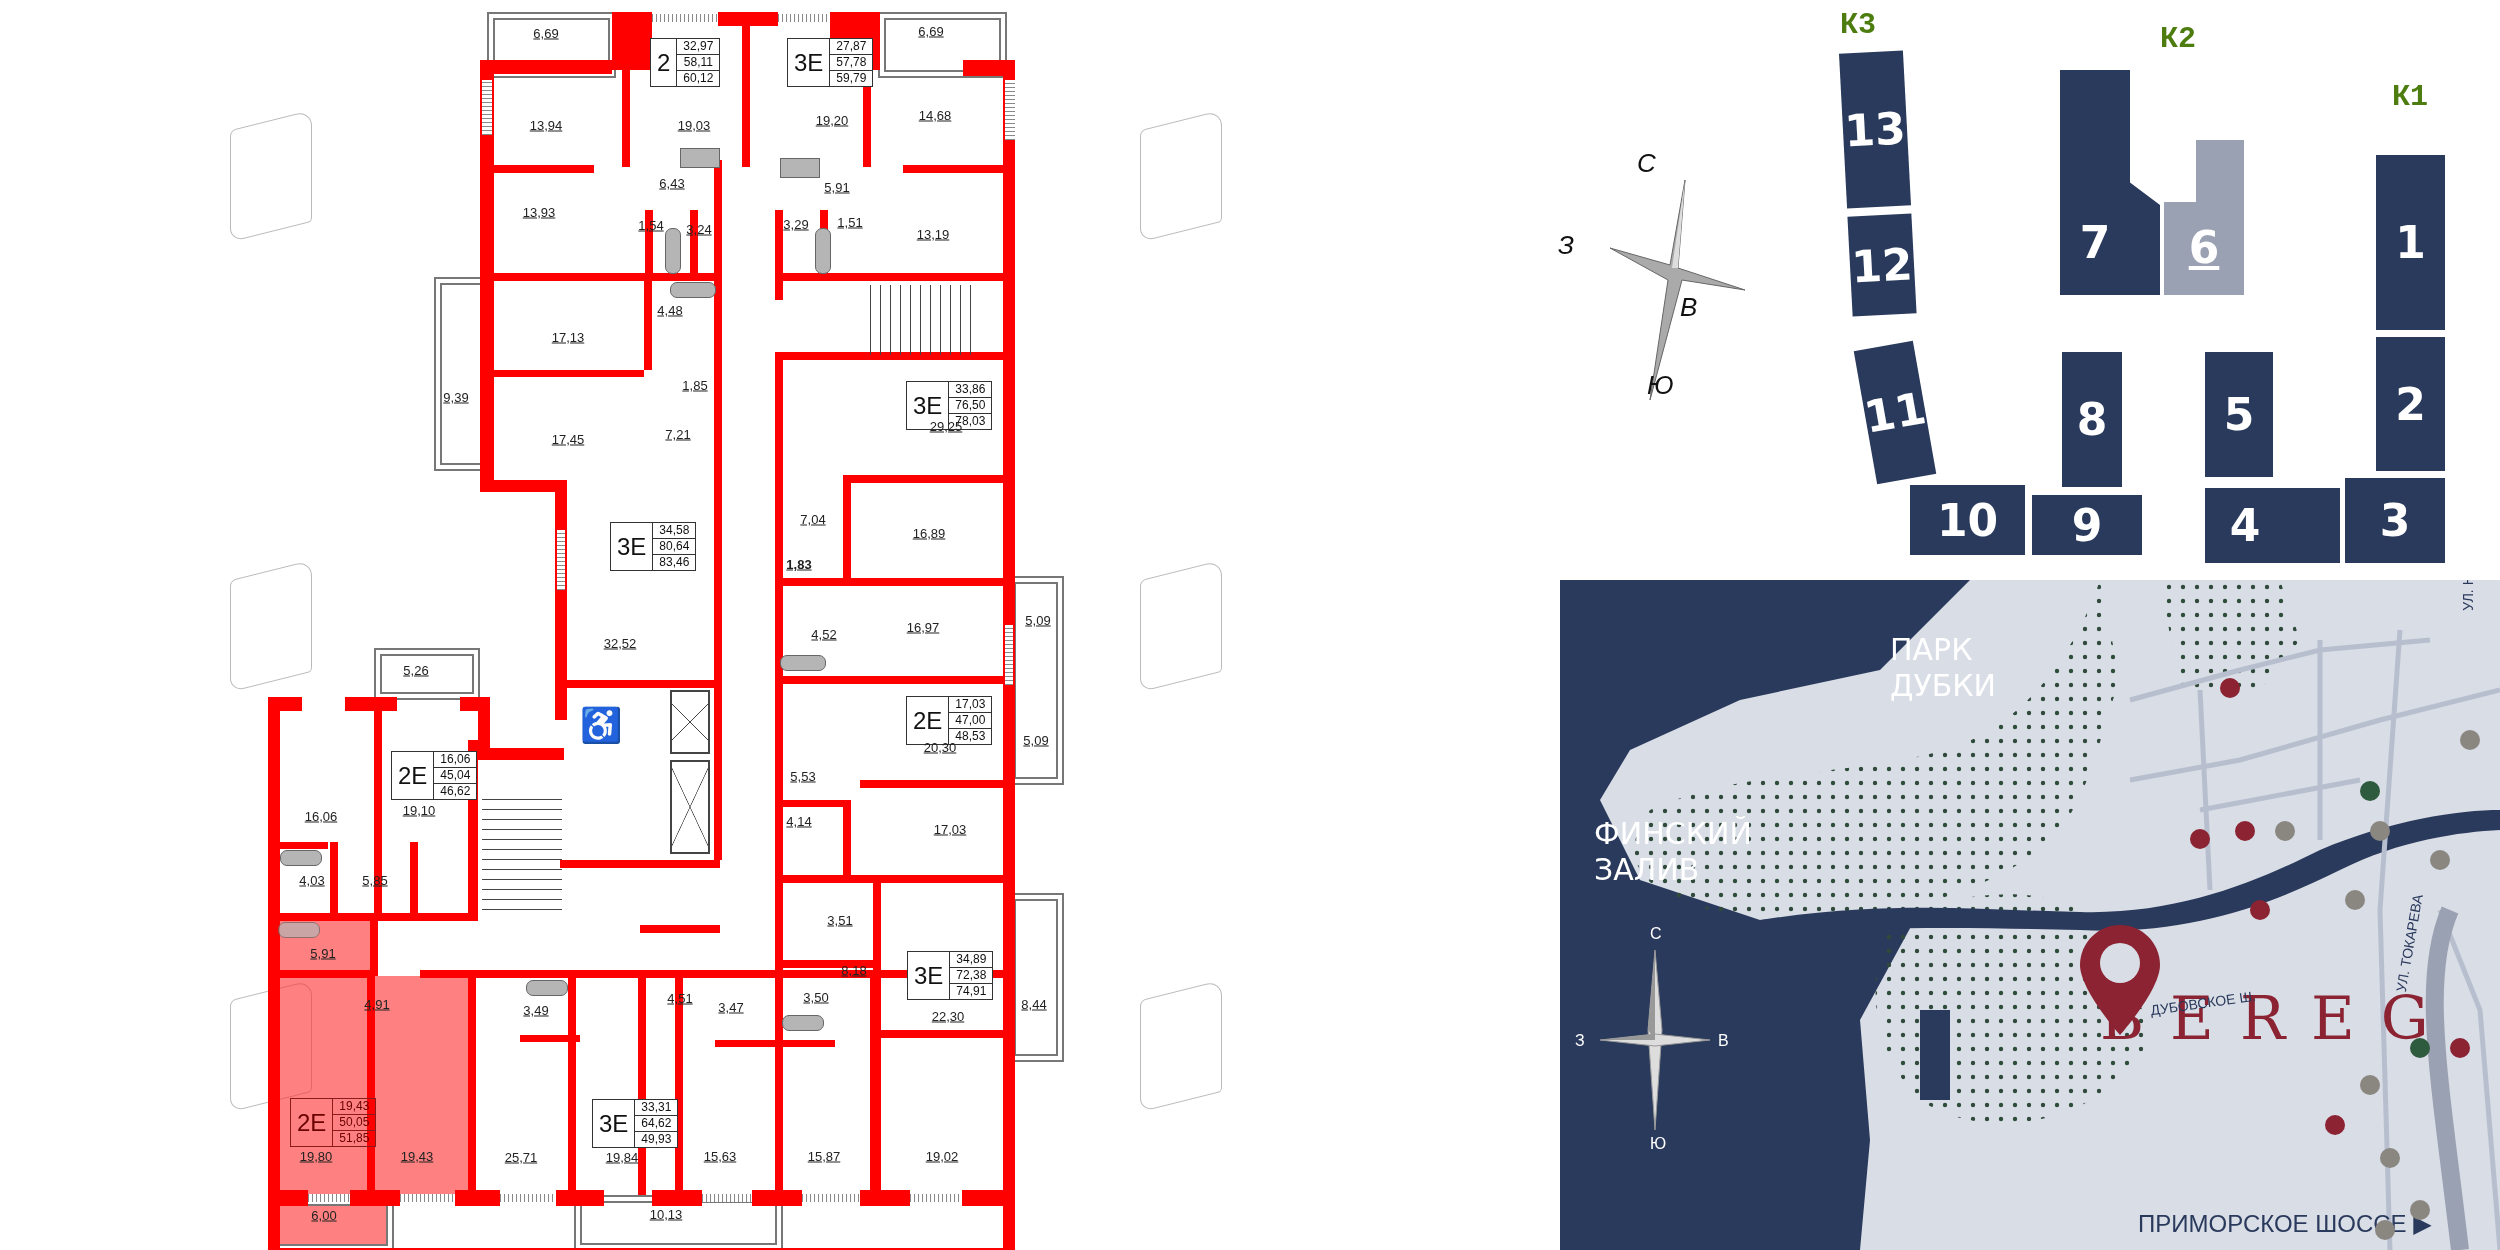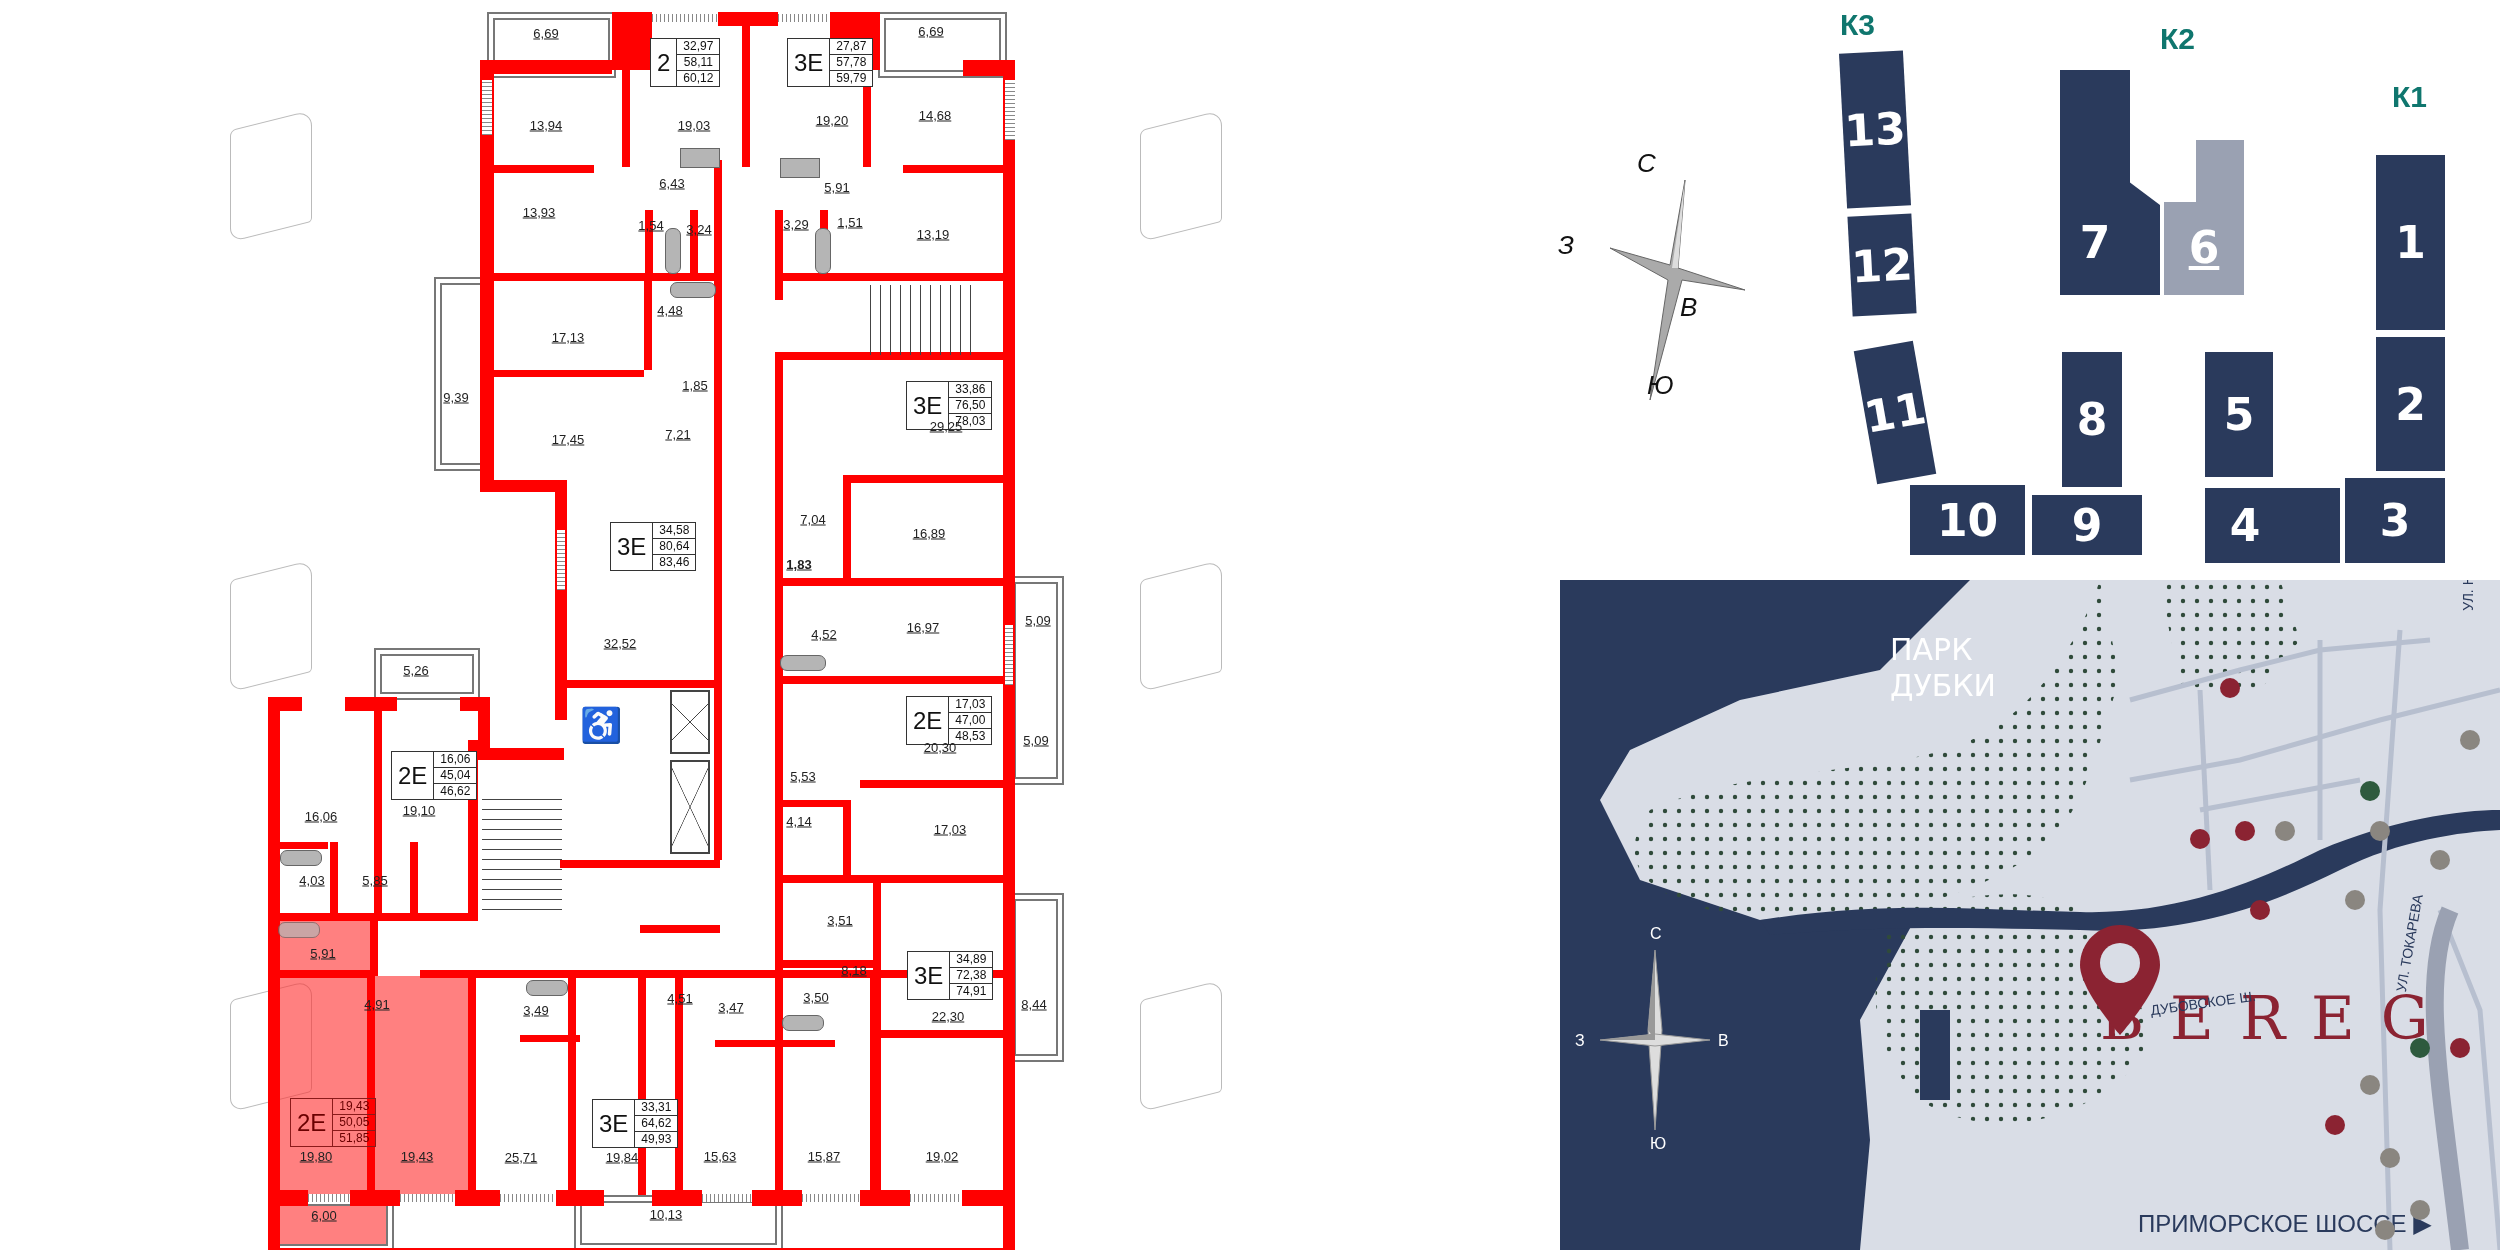--- a/index.html
+++ b/index.html
@@ -15,21 +15,21 @@
   .apt .type{font-size:24px;padding:0 6px;display:flex;align-items:center;border-right:1px solid #333;}
   .apt .vals{display:flex;flex-direction:column;}
   .apt .vals span{padding:0 6px;line-height:15px;border-bottom:1px solid #333;text-align:center;}
   .apt .vals span:last-child{border-bottom:none;}
   .hl{position:absolute;background:rgba(255,50,50,0.62);}
   .wm{position:absolute;width:80px;height:110px;border:1px solid #bbb;border-radius:6px 16px 4px 14px;transform:skewY(-14deg);}
   .fix{position:absolute;background:#b5b5b5;border:1px solid #666;}
   
   .bld{position:absolute;background:#2a3a5c;color:#fff;font-weight:bold;display:flex;align-items:center;justify-content:center;font-size:44px;font-family:"DejaVu Sans",sans-serif;}
   .bld.sel{background:#9aa1b2;text-decoration:underline;}
-  .klabel{position:absolute;font-size:30px;font-weight:bold;color:#0f766e;font-family:Liberation Sans, sans-serif;}
+  .klabel{position:absolute;font-size:30px;font-weight:bold;color:#4d7c0f;font-family:Liberation Mono, monospace;}
   .cdir{position:absolute;font-size:26px;font-style:italic;color:#111;}
   
   .map{position:absolute;left:1560px;top:580px;width:940px;height:670px;background:#2a3a5c;overflow:hidden;}
   .maptext{position:absolute;color:#fff;font-size:30px;line-height:36px;font-family:"DejaVu Sans",sans-serif;}
   .dot{position:absolute;width:20px;height:20px;border-radius:50%;}
 </style>
 </head>
 <body>
 
 <div class="plan">
@@ -369,20 +369,21 @@
       <path d="M570,200 L680,180 L820,140 L940,110"></path>
       <path d="M640,110 L650,310"></path>
       <path d="M760,60 L760,260"></path>
       <path d="M840,50 L820,330 L830,670"></path>
       <path d="M640,230 L800,200"></path>
       <path d="M880,330 L920,430 L940,670"></path>
     </g>
     <path d="M890,330 C860,400 880,500 900,670" stroke="#9aa1b2" stroke-width="18" fill="none"></path>
   </svg>
 
+  <div class="maptext" style="left:34px;top:236px;white-space:pre-line;width:200px;">ФИНСКИЙ ЗАЛИВ</div>
   <div class="maptext" style="left:330px;top:52px;white-space:pre-line;width:110px;">ПАРК ДУБКИ</div>
   <div class="abs" style="left:540px;top:403px;font-size:60px;color:#8b2332;letter-spacing:26px;font-family:'DejaVu Serif',serif;">BEREG</div>
   <div class="abs" style="left:590px;top:415px;font-size:14px;color:#2a3a5c;transform:rotate(-8deg);">ДУБОВСКОЕ Ш.</div>
   <div class="abs" style="left:800px;top:355px;font-size:14px;color:#2a3a5c;transform:rotate(-80deg);">УЛ. ТОКАРЕВА</div>
   <div class="abs" style="left:890px;top:5px;font-size:14px;color:#2a3a5c;transform:rotate(-90deg);">УЛ. Н</div>
   <div class="abs" style="left:578px;top:630px;font-size:24px;color:#2a3a5c;">ПРИМОРСКОЕ ШОССЕ ▶</div>
 
   <svg class="abs" style="left:520px;top:345px;" width="80" height="110" viewBox="0 0 80 110">
     <path d="M40,0 C18,0 0,18 0,40 C0,65 40,110 40,110 C40,110 80,65 80,40 C80,18 62,0 40,0 Z" fill="#8b2332"></path>
     <circle cx="40" cy="38" r="20" fill="#d9dde6"></circle>

